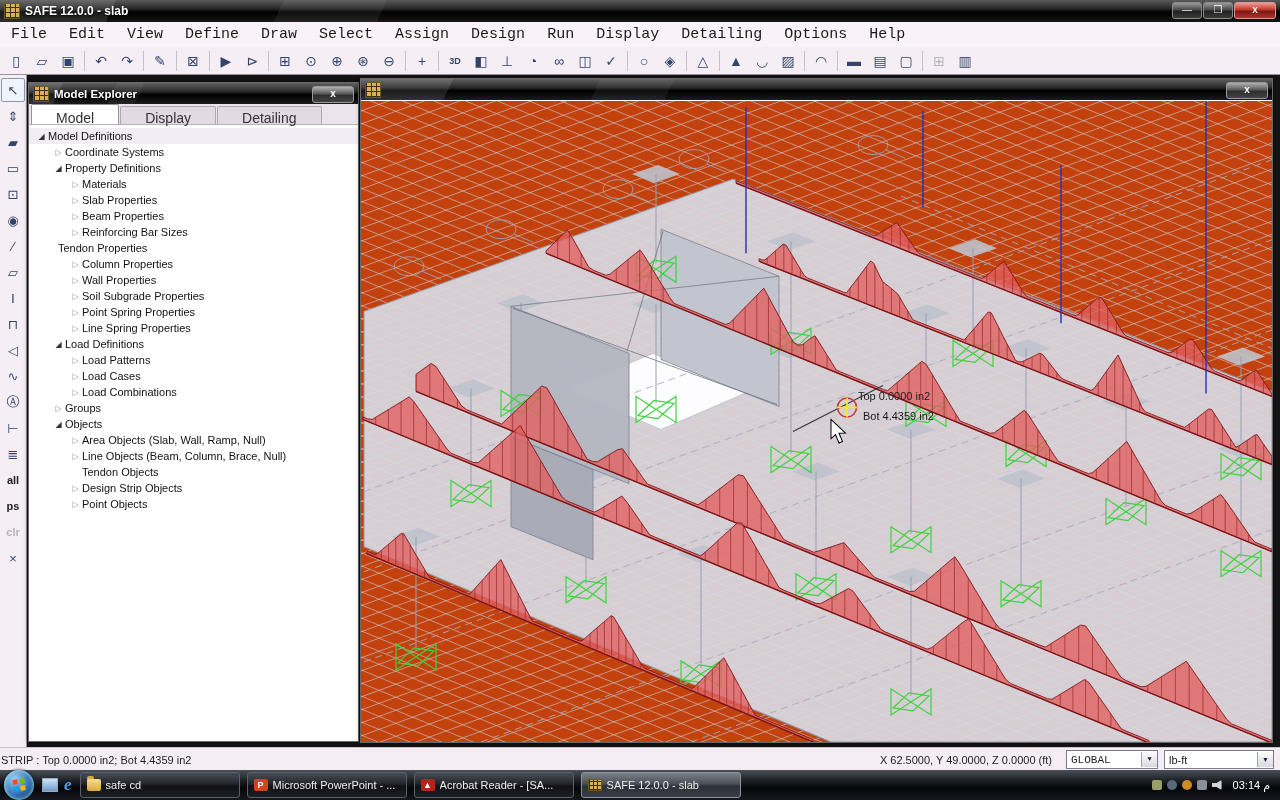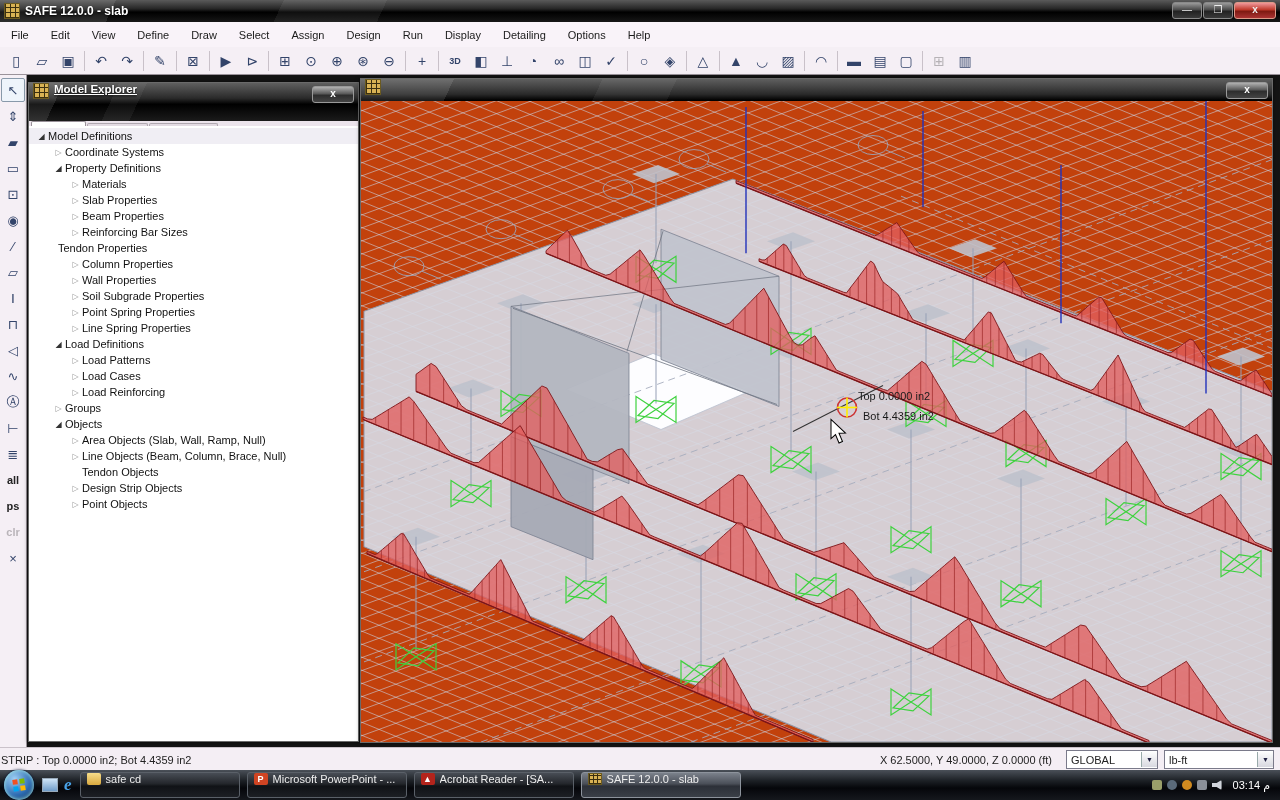--- a/index.html
+++ b/index.html
@@ -16,21 +16,21 @@
     background-image:repeating-linear-gradient(0deg,#3a2f10 0 1px,transparent 1px 5px),
                      repeating-linear-gradient(90deg,#3a2f10 0 1px,#d8b254 1px 5px);}
   .winbtns{position:absolute;right:4px;top:2px;display:flex;gap:1px;}
   .winbtn{width:28px;height:15px;border:1px solid #8a8a8a;border-radius:3px;color:#eee;font-size:10px;
     line-height:13px;text-align:center;background:linear-gradient(#9a9a9a,#4a4a4a 45%,#222 55%,#3a3a3a);}
   .winbtn.close{background:linear-gradient(#f0989a,#c0392b 45%,#7e1a12 55%,#a33);border-color:#d98;width:40px;font-weight:bold;}
 
   
   .menubar{position:absolute;left:0;top:22px;width:100%;height:25px;background:#f9f3f9;
     border-bottom:1px solid #d8d0d8;display:flex;align-items:center;}
-  .menu-item{font-size:11px;color:#1a1a1a;padding:4px 11px;cursor:default;}
+  .menu-item{font-size:15px;color:#1a1a1a;padding:4px 11px;cursor:default;font-family:Liberation Mono, monospace;}
 
   
   .toolbar{position:absolute;left:0;top:47px;width:100%;height:28px;background:#f5eff5;
     border-bottom:1px solid #9a929a;display:flex;align-items:center;padding-left:3px;box-sizing:border-box;}
   .tb-btn{width:22px;height:22px;margin:0 1px;display:flex;align-items:center;justify-content:center;
     font-size:14px;color:#33446a;border:1px solid transparent;border-radius:2px;}
   .tb-btn.small-label{font-size:9px;font-weight:bold;}
   .tb-btn.disabled{color:#b6b2b6;}
   .tb-sep{width:1px;height:20px;background:#c9c1c9;margin:0 3px;}
 
@@ -39,32 +39,32 @@
     border-right:1px solid #9a929a;display:flex;flex-direction:column;align-items:center;padding-top:2px;box-sizing:border-box;}
   .lt-btn{width:22px;height:22px;margin:1px 0;display:flex;align-items:center;justify-content:center;
     font-size:13px;color:#33446a;border:1px solid transparent;border-radius:2px;}
   .lt-btn.txt{font-size:11px;font-weight:bold;color:#222;}
   .lt-btn.dim{color:#b9b4b9;}
   .lt-btn.first{border:1px solid #8899aa;background:#eef4fb;}
 
   
   .mdi{position:absolute;left:27px;top:75px;width:1253px;height:672px;background:#141414;}
   .window{position:absolute;border:1px solid #6a6a6a;box-shadow:0 0 4px rgba(0,0,0,.6);background:#fff;}
-  .wtitle{height:38px;background:linear-gradient(#5f5f5f,#2a2a2a 40%,#000 56%,#1b1b1b),
+  .wtitle{height:21px;background:linear-gradient(#5f5f5f,#2a2a2a 40%,#000 56%,#1b1b1b),
     linear-gradient(115deg,rgba(255,255,255,.10) 0 10%,transparent 10% 26%,rgba(255,255,255,.05) 26% 34%,transparent 34%);
-    background-blend-mode:screen;color:#fff;display:flex;position:relative;text-decoration:underline;}
+    background-blend-mode:screen;color:#fff;display:flex;align-items:center;position:relative;}
   .wtitle .t-text{font-size:11.5px;font-weight:bold;margin-left:5px;white-space:nowrap;overflow:hidden;text-shadow:0 1px 2px #000;}
   .wclose{position:absolute;right:4px;top:3px;width:40px;height:15px;border:1px solid #999;border-radius:3px;
     background:linear-gradient(#b0b0b0,#5a5a5a 45%,#2d2d2d 55%,#444);color:#fff;font-size:10px;font-weight:bold;
     text-align:center;line-height:14px;}
 
   
   #explorer{left:1px;top:7px;width:329px;height:658px;background:#fff;}
   .tabstrip{height:20px;background:#ece4ec;border-bottom:1px solid #b8b0b8;display:flex;padding-left:2px;}
-  .tab{font-size:12px;padding:3px 10px 2px;border:1px solid #b0a8b0;border-bottom:none;margin-right:1px;margin-top:2px;
+  .tab{font-size:14px;padding:3px 24px 2px;border:1px solid #b0a8b0;border-bottom:none;margin-right:1px;margin-top:2px;
     background:#e2dae2;color:#333;border-radius:2px 2px 0 0;}
   .tab.active{background:#fff;margin-top:0;padding-top:5px;font-weight:normal;border-color:#989098;}
   .tree{position:absolute;top:43px;bottom:0;left:0;right:0;overflow:hidden;background:#fff;padding-top:2px;}
   .tree-row{height:16px;display:flex;align-items:center;font-size:11px;color:#111;white-space:nowrap;}
   .tree-row.selected{background:#f0eef4;}
   .tw{width:13px;display:inline-block;text-align:center;flex:none;}
   .tw.exp{color:#333;font-size:8px;}
   .tw.col{color:#999;font-size:8px;}
 
   
@@ -74,38 +74,38 @@
 
   
   .statusbar{position:absolute;left:0;top:747px;width:100%;height:23px;background:#f4eef4;border-top:1px solid #cac2ca;
     display:flex;align-items:center;font-size:11px;color:#222;}
   .statusbar .s-left{margin-left:1px;flex:1;}
   .statusbar .s-coords{margin-right:14px;}
   .dropdown{display:flex;align-items:center;border:1px solid #7a7a8a;background:#fff;height:17px;margin-right:6px;}
   .dropdown .dval{font-size:11px;padding:0 4px;flex:1;}
   .dropdown .darr{width:15px;height:15px;background:linear-gradient(#fdfdfd,#d8d8e0);border-left:1px solid #9aa;
     font-size:7px;text-align:center;line-height:15px;color:#224;}
-  .dd-global{width:90px;}
+  .dd-global{width:90px;font-family:Liberation Mono, monospace;}
   .dd-units{width:108px;}
 
   
   .taskbar{position:absolute;left:0;top:770px;width:100%;height:30px;
     background:linear-gradient(#4a5058,#1d2126 35%,#05060a 60%,#15181d);display:flex;align-items:center;}
   .orb{width:30px;height:30px;border-radius:50%;margin-left:4px;position:relative;flex:none;
     background:radial-gradient(circle at 35% 30%,#9fd0f5,#2e6db4 55%,#123a6b 85%);box-shadow:inset 0 0 4px #bfe, 0 0 3px #013;}
   .orb .flag{position:absolute;left:9px;top:9px;width:12px;height:12px;transform:rotate(-8deg);}
   .orb .flag i{position:absolute;width:5px;height:5px;}
   .orb .flag i:nth-child(1){left:0;top:0;background:#f25022;}
   .orb .flag i:nth-child(2){right:0;top:0;background:#7fba00;}
   .orb .flag i:nth-child(3){left:0;bottom:0;background:#00a4ef;}
   .orb .flag i:nth-child(4){right:0;bottom:0;background:#ffb900;}
   .quick{display:flex;align-items:center;margin:0 8px 0 8px;gap:6px;}
   .ql-desktop{width:14px;height:12px;background:linear-gradient(#cfe4f7,#6f9cc9);border:1px solid #9ab;}
   .ql-ie{font-family:"Liberation Serif",serif;font-style:italic;font-weight:bold;color:#49a3e8;font-size:17px;line-height:14px;}
-  .taskbtn{width:158px;height:24px;margin-right:7px;border:1px solid #5a6068;border-radius:3px;display:flex;align-items:flex-start;
+  .taskbtn{width:158px;height:24px;margin-right:7px;border:1px solid #5a6068;border-radius:3px;display:flex;align-items:center;
     background:linear-gradient(#484d55,#23262b 45%,#101216 55%,#1c1f24);color:#eee;font-size:11px;overflow:hidden;flex:none;}
   .taskbtn.active{background:linear-gradient(#7b818b,#4a4f58 45%,#2c3038 55%,#3a3f47);border-color:#8d939c;}
   .taskbtn .ticon{width:14px;height:12px;margin:0 5px 0 6px;flex:none;}
   .ticon.folder{background:linear-gradient(#f7dd8a,#d9a93f);border-radius:1px 2px 2px 2px;position:relative;}
   .ticon.folder::before{content:"";position:absolute;left:0;top:-3px;width:7px;height:3px;background:#d9a93f;border-radius:2px 2px 0 0;}
   .ticon.ppt{background:#d04423;border-radius:2px;color:#fff;font-size:9px;font-weight:bold;text-align:center;line-height:12px;}
   .ticon.pdf{background:#b3241c;border-radius:2px;color:#fff;font-size:9px;text-align:center;line-height:12px;}
   .ticon.safe{border:1px solid #6b5a20;box-sizing:border-box;
     background-image:repeating-linear-gradient(0deg,#3a2f10 0 1px,transparent 1px 4px),
                      repeating-linear-gradient(90deg,#3a2f10 0 1px,#d8b254 1px 4px);}
@@ -290,21 +290,21 @@
           <div class="tree-row" style="padding-left: 40px;">
             <span class="tw col">▷</span>
             <span>Load Patterns</span>
           </div>
           <div class="tree-row" style="padding-left: 40px;">
             <span class="tw col">▷</span>
             <span>Load Cases</span>
           </div>
           <div class="tree-row" style="padding-left: 40px;">
             <span class="tw col">▷</span>
-            <span>Load Reinforcing</span>
+            <span>Load Combinations</span>
           </div>
           <div class="tree-row" style="padding-left: 23px;">
             <span class="tw col">▷</span>
             <span>Groups</span>
           </div>
           <div class="tree-row" style="padding-left: 23px;">
             <span class="tw exp">◢</span>
             <span>Objects</span>
           </div>
           <div class="tree-row" style="padding-left: 40px;">

